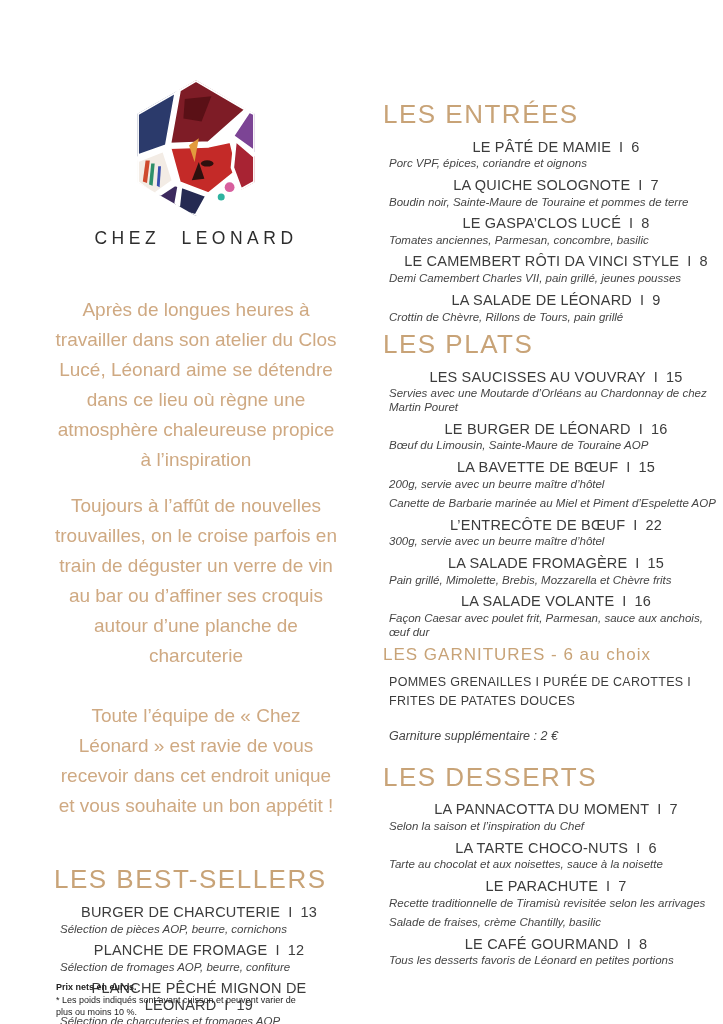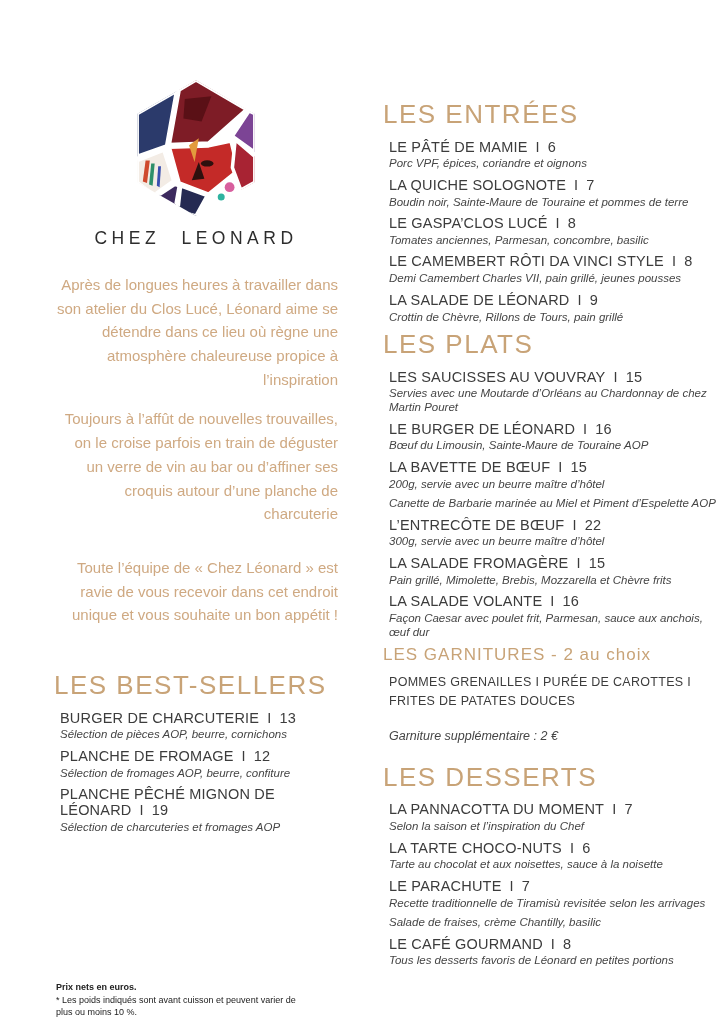--- a/index.html
+++ b/index.html
@@ -26,25 +26,24 @@
   .brand {
     margin-top: 10px;
     font-size: 17.5px;
     letter-spacing: 4.5px;
     word-spacing: 12px;
     font-weight: 400;
     color: var(--brand_text, #2d2d2d);
     white-space: nowrap;
   }
   .intro {
-    margin-top: 24px;
+    margin-top: 46px;
     color: var(--intro_text, #cfa982);
-    font-size: 15px;
+    font-size: 19px;
     line-height: 1.58;
-    text-align: right;
   }
   .intro .p + .p { margin-top: 16px; }
   .intro .p.gap { margin-top: 30px; }
 
   .bs { text-align: left; margin-top: 44px; }
 
   
   .sec-title {
     font-size: 26px;
     line-height: 1.1;
@@ -53,20 +52,21 @@
     color: var(--accent, #c8a377);
     margin-bottom: 10px;
   }
   .items { padding-left: 6px; }
   .menu-item { margin-bottom: 6px; }
   .item-line {
     font-size: 14.5px;
     line-height: 1.12;
     color: var(--item_text, #3c3c3c);
     letter-spacing: 0.2px;
+    text-align: center;
   }
   .sep { margin: 0 8px; }
   .item-desc {
     font-size: 11.5px;
     line-height: 1.18;
     font-style: italic;
     color: var(--desc_text, #454545);
     margin-top: 2.5px;
   }
 
@@ -235,21 +235,21 @@
           <div class="item-desc">Pain grillé, Mimolette, Brebis, Mozzarella et Chèvre frits</div>
         </div>
         <div class="menu-item">
           <div class="item-line"><span class="item-name">LA SALADE VOLANTE</span><span class="sep">I</span><span class="item-price">16</span></div>
           <div class="item-desc">Façon Caesar avec poulet frit, Parmesan, sauce aux anchois, œuf dur</div>
         </div>
       </div>
     </div>
 
     <div class="sec sec-garn">
-      <div class="garn-title">LES GARNITURES - 2 au choix</div>
+      <div class="garn-title">LES GARNITURES - 6 au choix</div>
       <div class="garn-lines">
         <div>POMMES GRENAILLES I PURÉE DE CAROTTES I</div>
         <div>FRITES DE PATATES DOUCES</div>
       </div>
       <div class="garn-supp">Garniture supplémentaire : 2 €</div>
     </div>
 
     <div class="sec sec-desserts">
       <div class="sec-title">LES DESSERTS</div>
       <div class="items">

